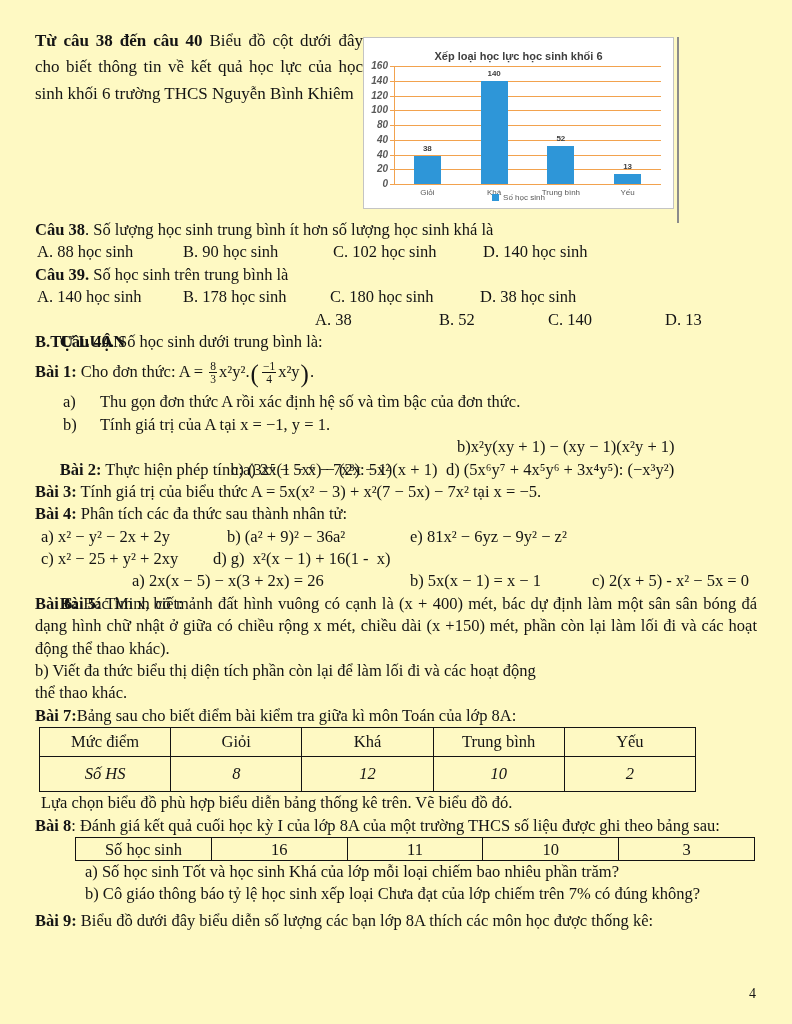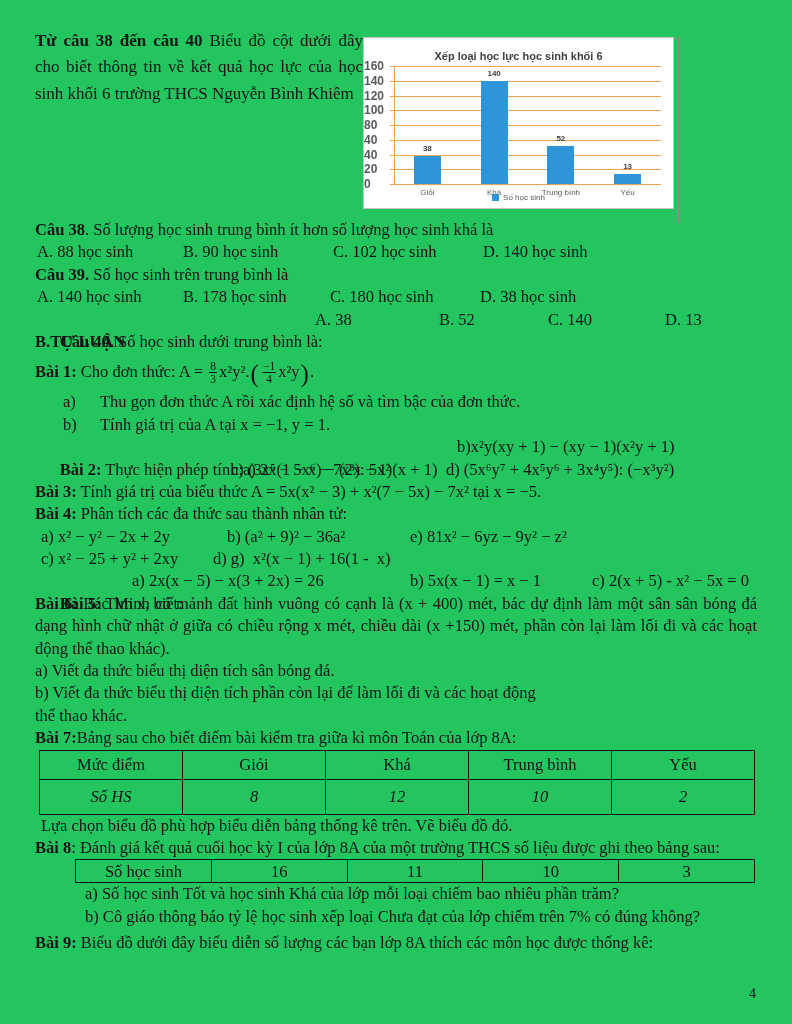--- a/index.html
+++ b/index.html
@@ -1,32 +1,32 @@
 <!DOCTYPE html>
 <html><head>
 <meta charset="utf-8">
 <style>
   html,body{margin:0;padding:0;background:#e8e8e8;}
-  .page{position:relative;width:792px;height:1024px;background:#22c55e;margin:0 auto;
+  .page{position:relative;width:792px;height:1024px;background:#fef9c3;margin:0 auto;
         font-family:"Liberation Serif", serif;font-size:16.5px;color:#141414;overflow:hidden;}
   b{font-weight:bold;}
 
   
   .intro{position:absolute;left:35px;top:28px;width:328px;text-align:justify;
          line-height:26.4px;font-size:17px;}
   .chart-box{position:absolute;left:363px;top:37px;width:309px;height:170px;
              border:1px solid #c4c4c4;background:#fff;
              font-family:"Liberation Sans", sans-serif;}
   .chart-title{position:absolute;left:0;right:0;top:12px;text-align:center;
                font-size:11px;font-weight:bold;color:#3f3f3f;}
   .chart-plot{position:absolute;inset:0;}
   .gridline{position:absolute;left:26px;width:271px;height:1px;background:#f2a24e;}
   .yaxis{position:absolute;width:1px;background:#f2a24e;}
-  .ytick{position:absolute;left:0;width:24px;text-align:left;font-size:12px;
-         line-height:10px;color:#595959;font-weight:bold;}
+  .ytick{position:absolute;left:0;width:24px;text-align:right;font-size:10px;
+         line-height:10px;color:#595959;font-weight:bold;font-style:italic;}
   .bar{position:absolute;}
   .bar-value{position:absolute;font-size:8px;font-weight:bold;color:#3f3f3f;text-align:center;}
   .xtick{position:absolute;font-size:8px;color:#595959;text-align:center;}
   .chart-legend{position:absolute;left:0;right:0;top:155px;display:flex;
                 justify-content:center;align-items:center;gap:4px;}
   .legend-swatch{width:7px;height:7px;background:#2e96d8;display:inline-block;}
   .legend-label{font-size:8px;color:#595959;}
   .vline{position:absolute;left:677px;top:37px;width:2px;height:186px;background:#8c8c8c;}
 
   
@@ -41,21 +41,21 @@
   
   .b1row{height:38px;display:flex;align-items:center;white-space:pre;}
   .frac{display:inline-flex;flex-direction:column;align-items:center;line-height:1.05;
         font-size:11.5px;margin:0 2px;}
   .frac .fn{border-bottom:1px solid #141414;padding:0 1px;}
   .bigp{font-size:25px;font-weight:400;line-height:1;margin:0 1px;position:relative;top:1px;}
 
   
   .doc-table{border-collapse:collapse;font-size:16.5px;table-layout:fixed;}
   .doc-table td{border:1px solid #141414;text-align:center;vertical-align:middle;padding:0;}
-  .t1{width:716px;margin-left:4px;}
+  .t1{width:657px;margin-left:4px;}
   .t1 .hrow td{height:28px;}
   .t1 .drow td{height:34px;font-style:italic;}
   .t2{width:680px;margin-left:40px;}
   .t2 td{height:22px;line-height:21px;}
 
   .pagenum{position:absolute;right:36px;top:986px;font-size:14px;color:#141414;}
 </style>
 </head>
 <body>
 
@@ -162,21 +162,20 @@
     </div>
 
     <div class="row">
       <b>Bài 5:</b><span> Tìm x, biết:</span>
       <span class="abs" style="left:97px">a) 2x(x − 5) − x(3 + 2x) = 26</span>
       <span class="abs" style="left:375px">b) 5x(x − 1) = x − 1</span>
       <span class="abs" style="left:557px">c) 2(x + 5) - x² − 5x = 0</span>
     </div>
 
     <div class="row para"><b>Bài 6:</b><span> Bác Minh có mảnh đất hình vuông có cạnh là (x + 400) mét, bác dự định làm một sân sân bóng đá dạng hình chữ nhật ở giữa có chiều rộng x mét, chiều dài (x +150) mét, phần còn lại làm lối đi và các hoạt động thể thao khác).</span></div>
-    <div class="row"><span>a) Viết đa thức biểu thị diện tích sân bóng đá.</span></div>
     <div class="row"><span>b) Viết đa thức biểu thị diện tích phần còn lại để làm lối đi và các hoạt động</span></div>
     <div class="row"><span>thể thao khác.</span></div>
 
     <div class="row"><b>Bài 7:</b><span>Bảng sau cho biết điểm bài kiểm tra giữa kì môn Toán của lớp 8A:</span></div>
 
     <table class="doc-table t1">
       <tbody>
           <tr class="hrow">
         <td>Mức điểm</td>
         <td>Giỏi</td>

